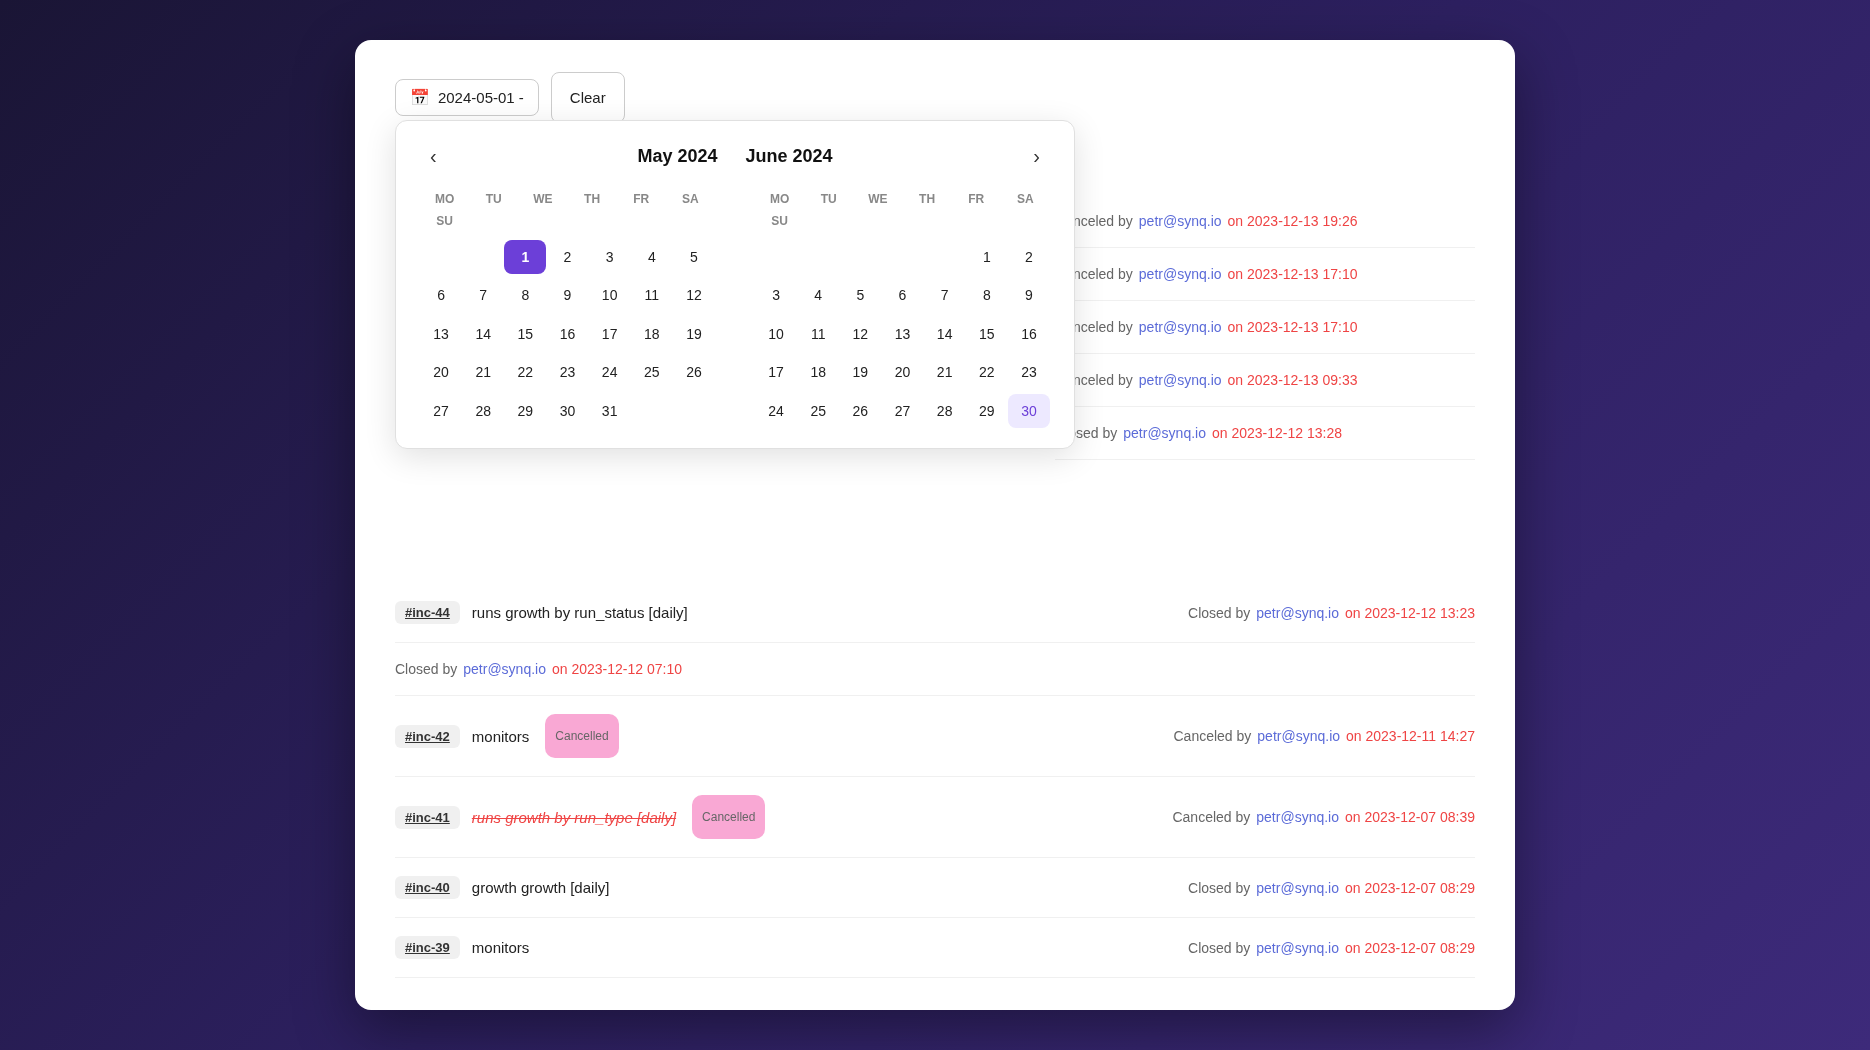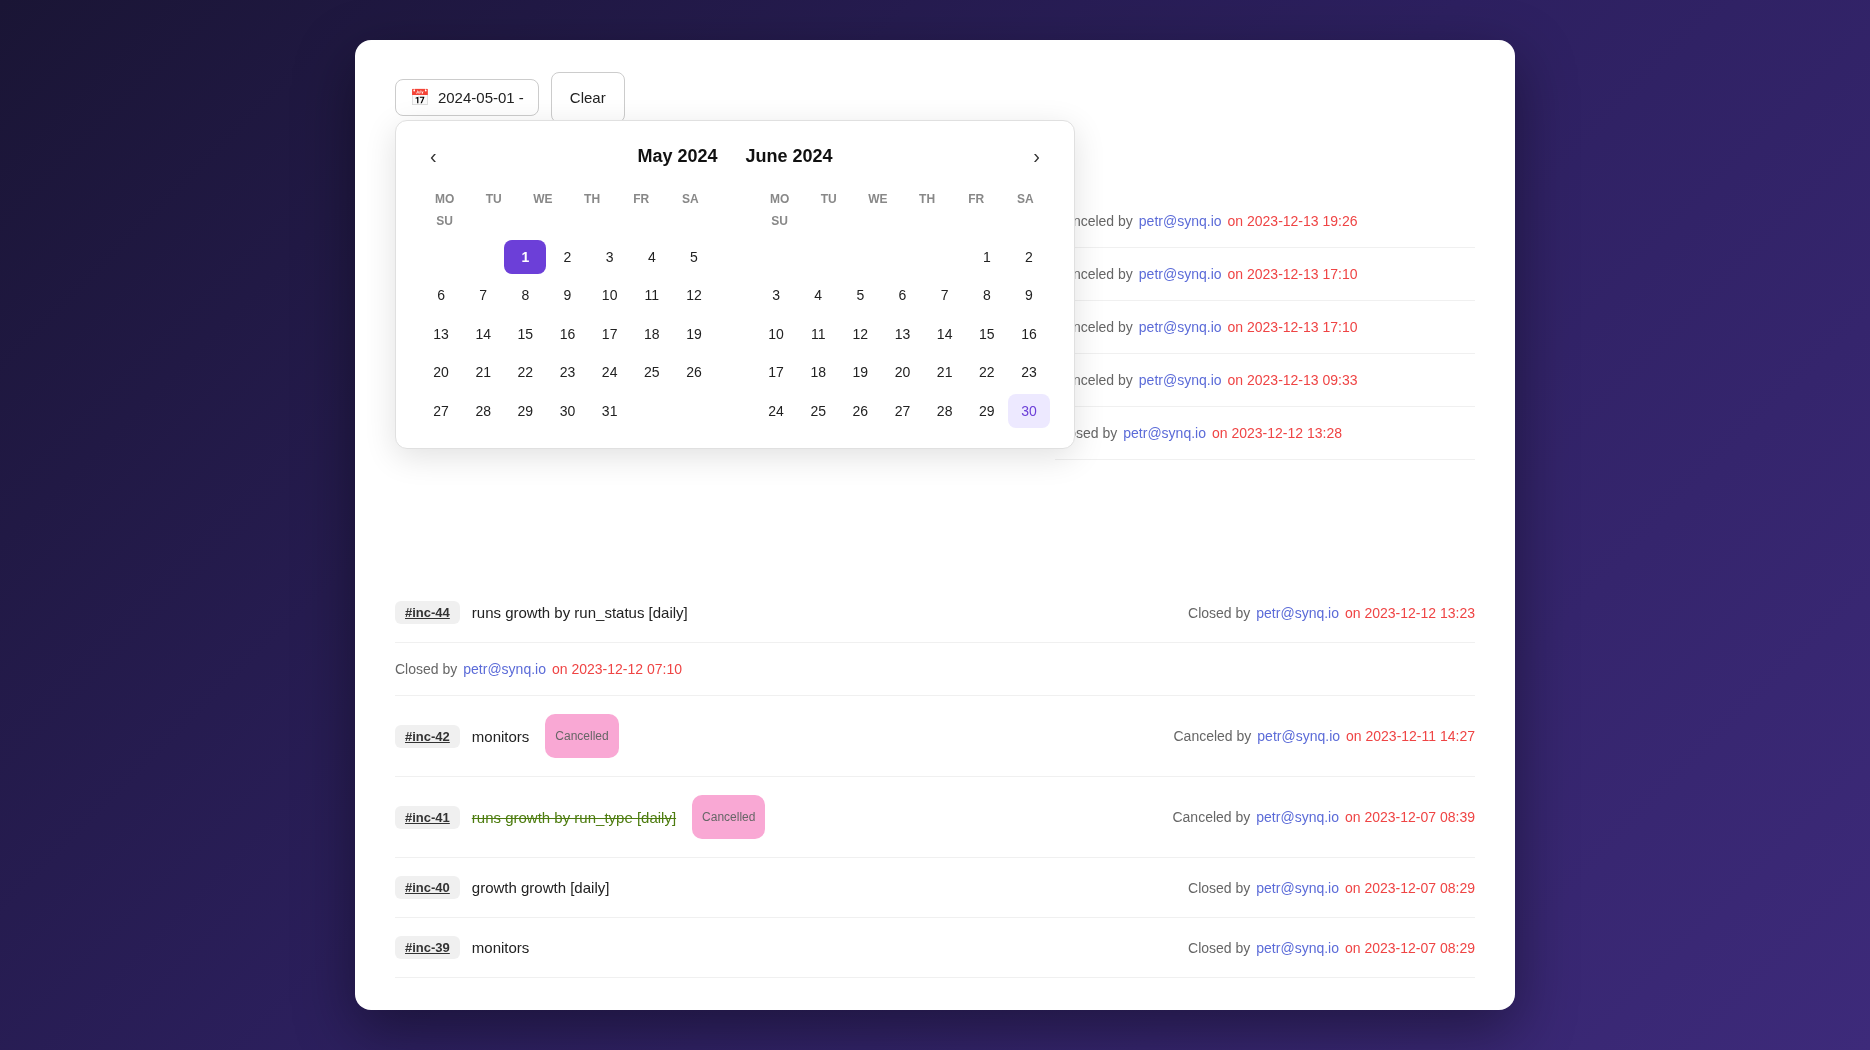--- a/index.html
+++ b/index.html
@@ -160,21 +160,22 @@
       color: #333;
       white-space: nowrap;
       text-decoration: underline;
     }
     .incident-name {
       font-size: 15px;
       color: #222;
     }
     .incident-name.strikethrough {
       text-decoration: line-through;
-      color: #4d7c0f;
+      color: #ef4444;
+      font-style: italic;
     }
     .cancelled-badge {
       background: #f9a8d4;
       border-radius: 10px;
       padding: 15px 10px;
       font-size: 12px;
       color: #666;
       margin-left: 4px;
     }
     .incident-right {

